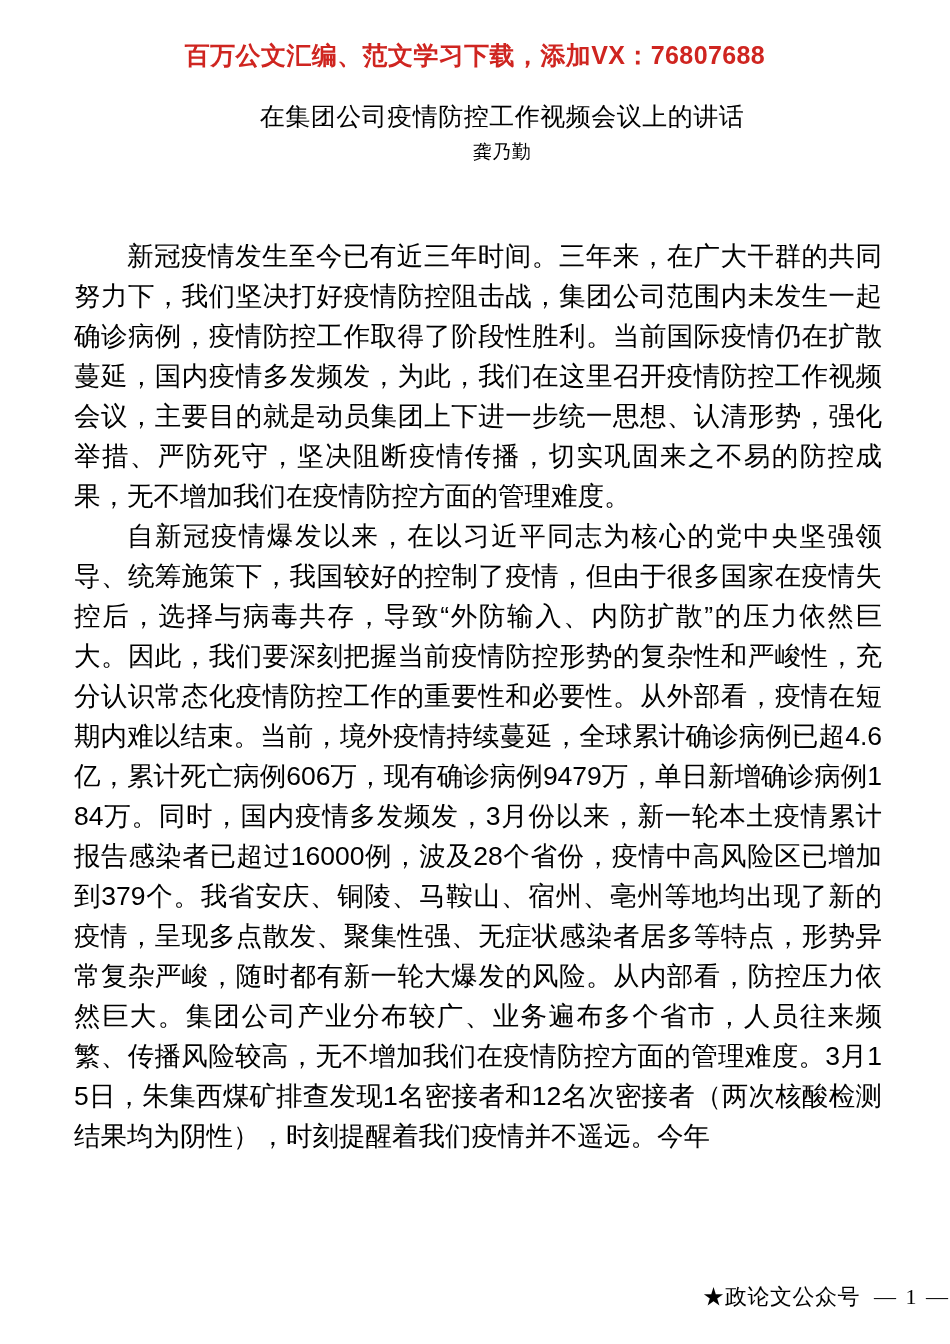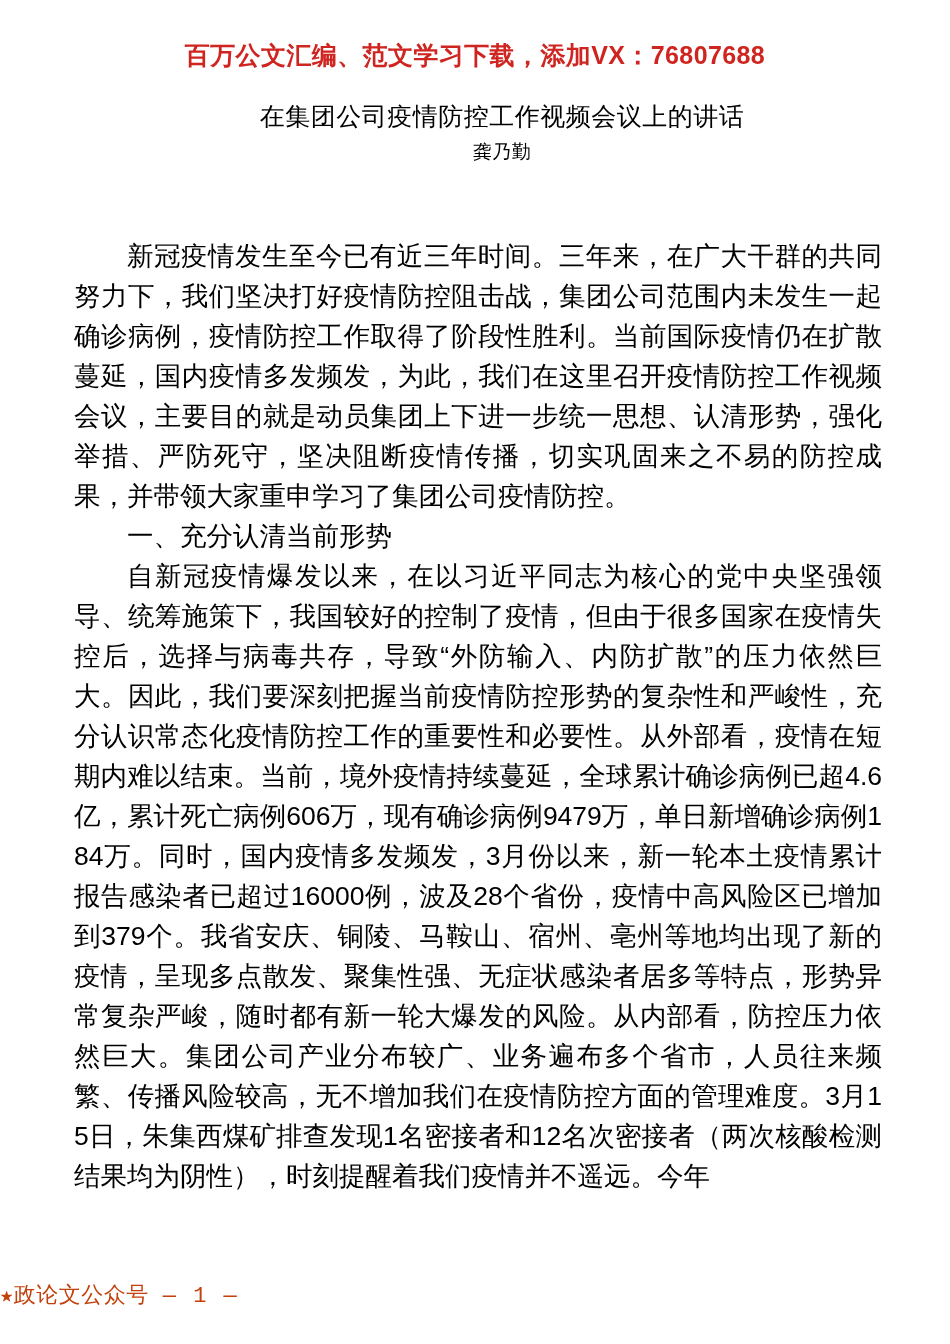--- a/index.html
+++ b/index.html
@@ -84,25 +84,25 @@
   .para.heading {
     text-indent: 2em;
   }
 
   
   .footer {
     position: absolute;
     left: 0;
     top: 1282px;
     width: 950px;
-    text-align: left;
-    font-family: Liberation Mono, monospace;
+    text-align: right;
+    font-family: Liberation Serif, serif;
     font-size: 22px;
     line-height: 30px;
-    color: #c2410c;
+    color: #000000;
     white-space: nowrap;
   }
   .footer .fmark {
     letter-spacing: 0.5px;
   }
   .footer .fpage {
     letter-spacing: 2px;
     margin-left: 14px;
   }
 </style>
@@ -112,22 +112,21 @@
 <div class="page">
 
   <div class="promo-banner">百万公文汇编、范文学习下载，添加VX：76807688</div>
 
   <div class="doc-title-block">
     <div class="doc-title">在集团公司疫情防控工作视频会议上的讲话</div>
     <div class="doc-author">龚乃勤</div>
   </div>
 
   <div class="doc-body">
-    <p class="para indent">新冠疫情发生至今已有近三年时间。三年来，在广大干群的共同努力下，我们坚决打好疫情防控阻击战，集团公司范围内未发生一起确诊病例，疫情防控工作取得了阶段性胜利。当前国际疫情仍在扩散蔓延，国内疫情多发频发，为此，我们在这里召开疫情防控工作视频会议，主要目的就是动员集团上下进一步统一思想、认清形势，强化举措、严防死守，坚决阻断疫情传播，切实巩固来之不易的防控成果，并带领大家重申学习了集团公司疫情防控。</p>
-    <p class="para heading">一、充分认清当前形势</p>
+    <p class="para indent">新冠疫情发生至今已有近三年时间。三年来，在广大干群的共同努力下，我们坚决打好疫情防控阻击战，集团公司范围内未发生一起确诊病例，疫情防控工作取得了阶段性胜利。当前国际疫情仍在扩散蔓延，国内疫情多发频发，为此，我们在这里召开疫情防控工作视频会议，主要目的就是动员集团上下进一步统一思想、认清形势，强化举措、严防死守，坚决阻断疫情传播，切实巩固来之不易的防控成果，无不增加我们在疫情防控方面的管理难度。</p>
     <p class="para indent">自新冠疫情爆发以来，在以习近平同志为核心的党中央坚强领导、统筹施策下，我国较好的控制了疫情，但由于很多国家在疫情失控后，选择与病毒共存，导致“外防输入、内防扩散”的压力依然巨大。因此，我们要深刻把握当前疫情防控形势的复杂性和严峻性，充分认识常态化疫情防控工作的重要性和必要性。从外部看，疫情在短期内难以结束。当前，境外疫情持续蔓延，全球累计确诊病例已超4.6亿，累计死亡病例606万，现有确诊病例9479万，单日新增确诊病例184万。同时，国内疫情多发频发，3月份以来，新一轮本土疫情累计报告感染者已超过16000例，波及28个省份，疫情中高风险区已增加到379个。我省安庆、铜陵、马鞍山、宿州、亳州等地均出现了新的疫情，呈现多点散发、聚集性强、无症状感染者居多等特点，形势异常复杂严峻，随时都有新一轮大爆发的风险。从内部看，防控压力依然巨大。集团公司产业分布较广、业务遍布多个省市，人员往来频繁、传播风险较高，无不增加我们在疫情防控方面的管理难度。3月15日，朱集西煤矿排查发现1名密接者和12名次密接者（两次核酸检测结果均为阴性），时刻提醒着我们疫情并不遥远。今年</p>
   </div>
 
   <div class="footer">
     <span class="fmark">★政论文公众号</span><span class="fpage">— 1 —</span>
   </div>
 
 </div>
 
 </body></html>

